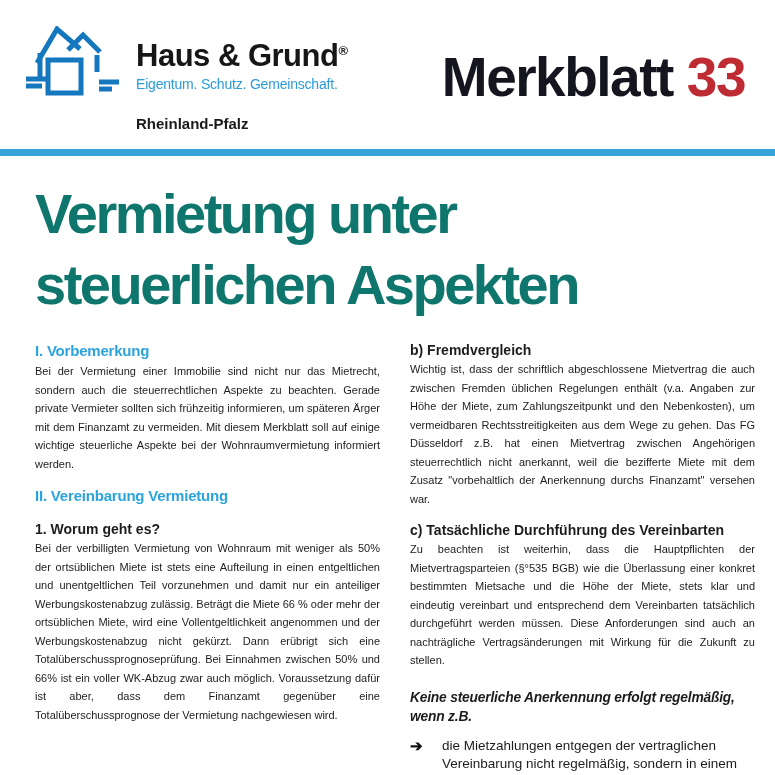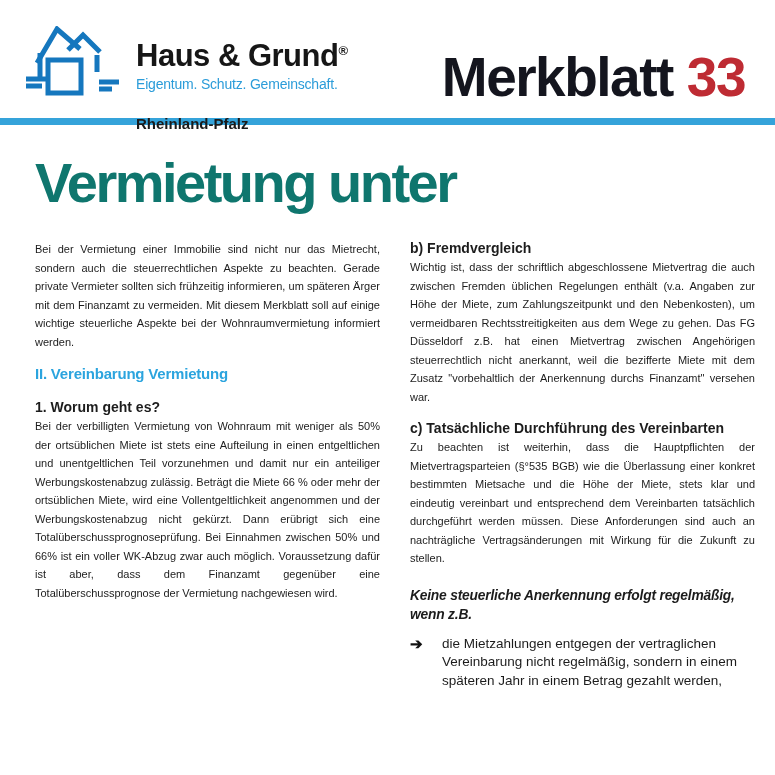--- a/index.html
+++ b/index.html
@@ -6,21 +6,21 @@
   html, body { width: 775px; height: 775px; }
   body {
     font-family: "Liberation Sans", sans-serif;
     background: #ffffff;
     color: #1c1c1c;
     overflow: hidden;
     position: relative;
   }
 
   
-  .header { position: relative; height: 118px; background: #ffffff; }
+  .header { position: relative; height: 149px; background: #ffffff; }
   .logo-svg { position: absolute; left: 24px; top: 26px; width: 100px; height: 92px; }
   .brand-block { position: absolute; left: 136px; top: 40px; }
   .brand-name {
     font-size: 31px; font-weight: bold; color: #161616;
     letter-spacing: -0.5px; line-height: 1.05;
   }
   .brand-reg { font-size: 13px; vertical-align: super; font-weight: bold; }
   .brand-tagline { color: #2b9cd9; font-size: 14px; margin-top: 3px; letter-spacing: -0.2px; }
   .brand-region { color: #1a1a1a; font-size: 15px; font-weight: bold; margin-top: 23px; }
   .masthead {
@@ -107,25 +107,27 @@
 
   <div class="masthead">
     <span>Merkblatt</span><span class="number">33</span>
   </div>
 </div>
 
 <div class="header-rule"></div>
 
 <div class="page-title">
   <div>Vermietung unter</div>
+  <div>steuerlichen Aspekten</div>
 </div>
 
 <div class="columns">
 
   <div class="col">
+    <div class="h-blue">I. Vorbemerkung</div>
     <div class="para">Bei der Vermietung einer Immobilie sind nicht nur das Mietrecht, sondern auch die steuerrechtlichen Aspekte zu beachten. Gerade private Vermieter sollten sich frühzeitig informieren, um späteren Ärger mit dem Finanzamt zu vermeiden. Mit diesem Merkblatt soll auf einige wichtige steuerliche Aspekte bei der Wohnraumvermietung informiert werden.</div>
 
     <div class="spacer-14"></div>
     <div class="h-blue">II. Vereinbarung Vermietung</div>
 
     <div class="spacer-14"></div>
     <div class="h-bold">1. Worum geht es?</div>
     <div class="para">Bei der verbilligten Vermietung von Wohnraum mit weniger als 50% der ortsüblichen Miete ist stets eine Aufteilung in einen entgeltlichen und unentgeltlichen Teil vorzunehmen und damit nur ein anteiliger Werbungskostenabzug zulässig. Beträgt die Miete 66 % oder mehr der ortsüblichen Miete, wird eine Vollentgeltlichkeit angenommen und der Werbungskostenabzug nicht gekürzt. Dann erübrigt sich eine Totalüberschussprognoseprüfung. Bei Einnahmen zwischen 50% und 66% ist ein voller WK-Abzug zwar auch möglich. Voraussetzung dafür ist aber, dass dem Finanzamt gegenüber eine Totalüberschussprognose der Vermietung nachgewiesen wird.</div>
 
   </div>

